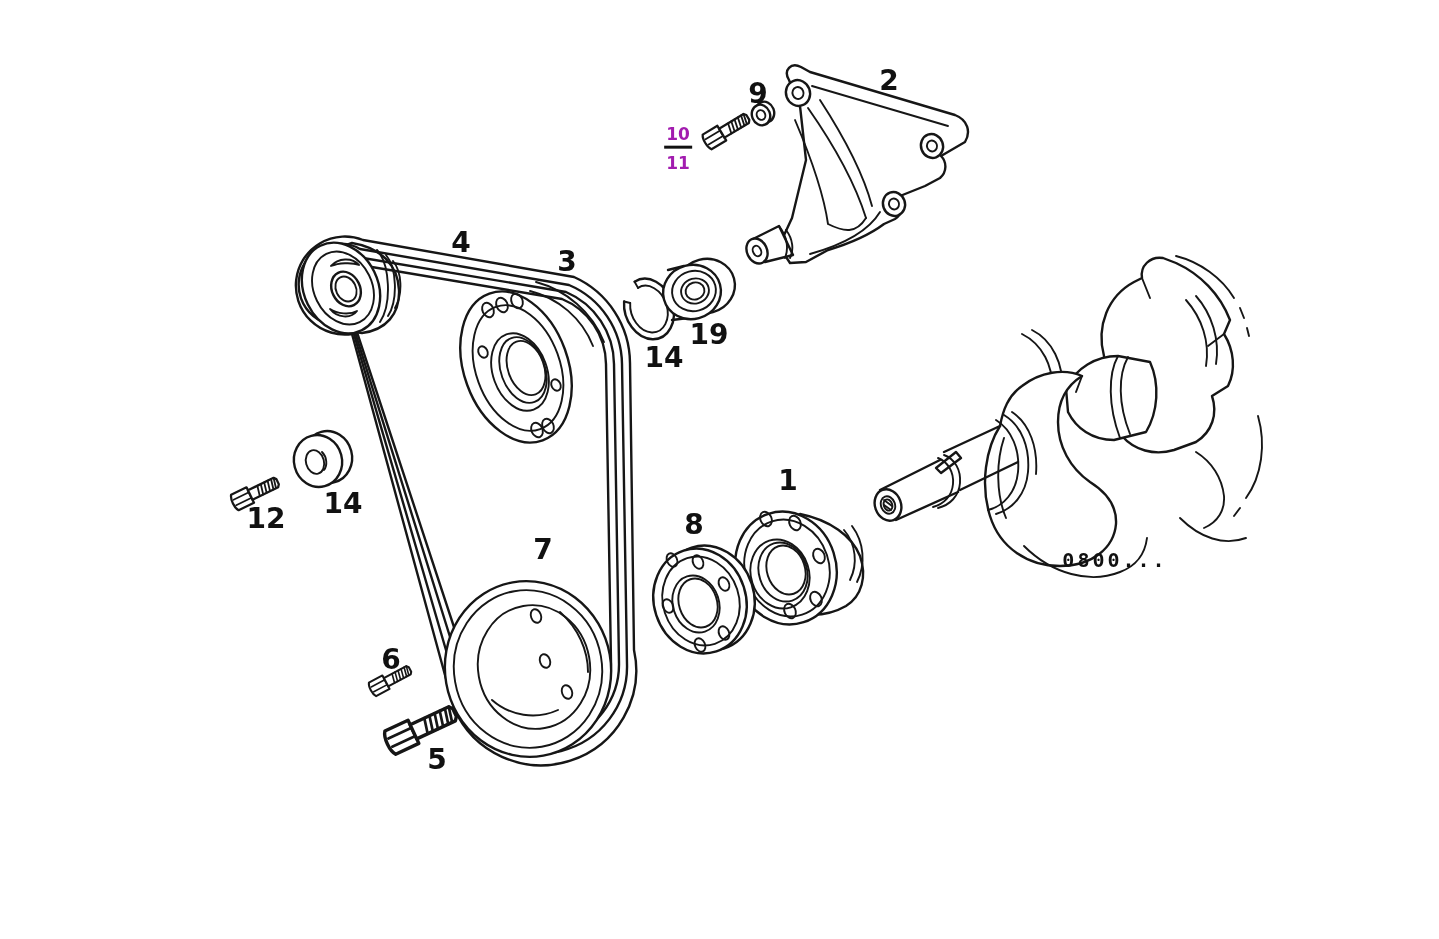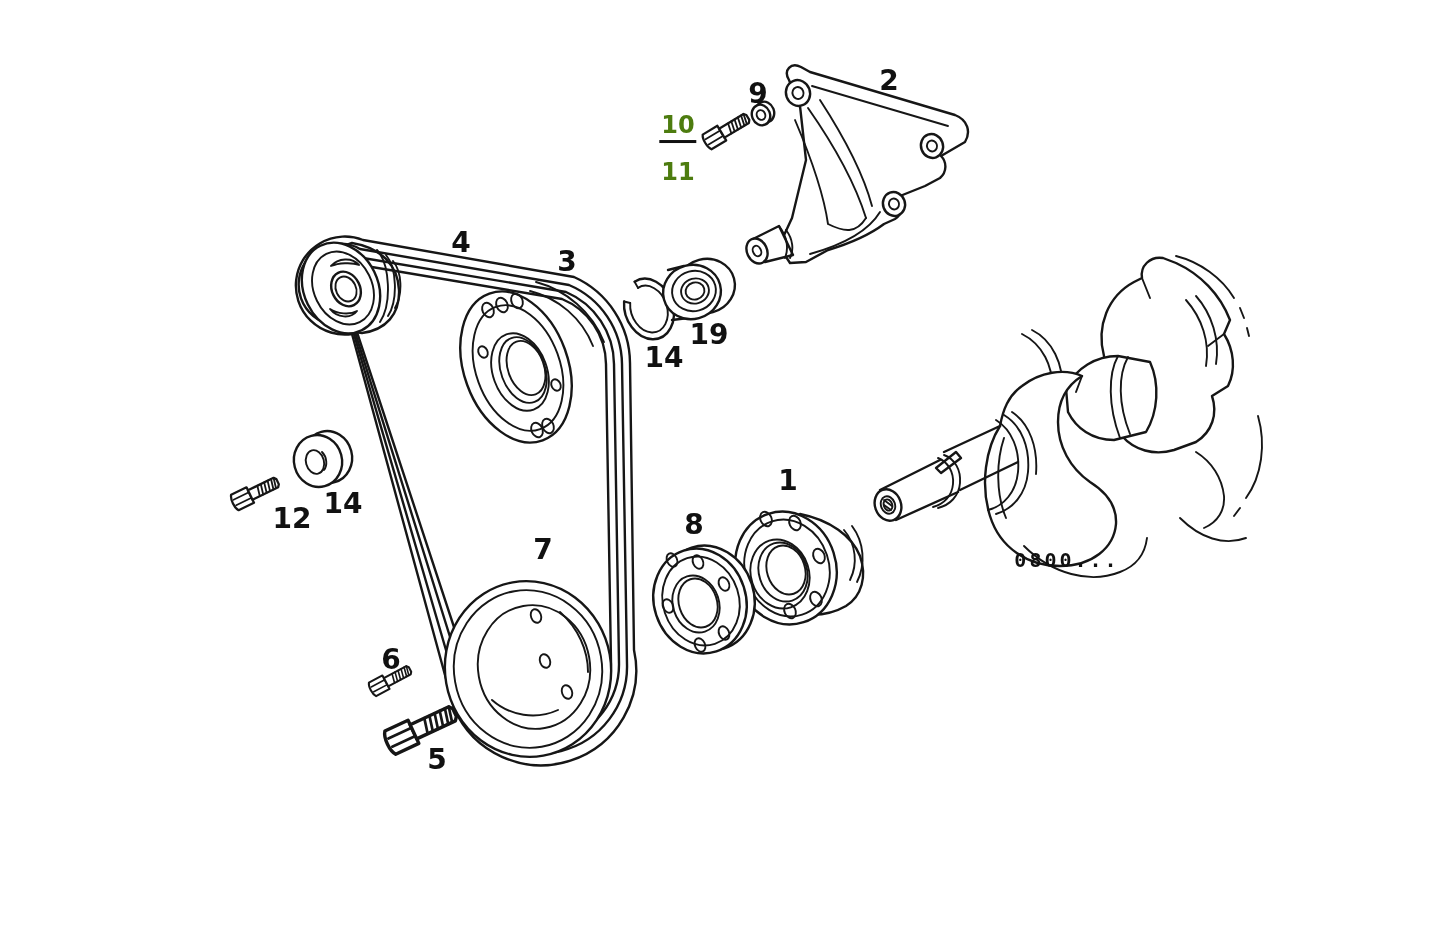--- a/index.html
+++ b/index.html
@@ -7,26 +7,26 @@
        font-family:"DejaVu Sans","Liberation Sans",sans-serif;color:#141414;}
   #stage{position:absolute;inset:0;}
   svg{position:absolute;left:0;top:0;}
   svg path, svg ellipse, svg line, svg circle{
     fill:none;stroke:#161616;stroke-width:2.4;stroke-linecap:round;stroke-linejoin:round;}
   svg .f{fill:#ffffff;}
   svg .thin{stroke-width:1.9;}
   .callout{position:absolute;transform:translate(-50%,-50%);
     font-size:28px;font-weight:bold;line-height:1;letter-spacing:0;color:#111;}
   .fraction{position:absolute;transform:translate(-50%,-50%);
-    font-size:24px;font-weight:bold;text-align:center;line-height:1.02;color:#4d7c0f;}
+    font-size:17px;font-weight:bold;text-align:center;line-height:1.02;color:#a21caf;}
   .fraction .top{display:block;border-bottom:3px solid #111;padding:0 2px 3px 2px;}
-  .fraction .bottom{display:block;padding-top:17px;}
+  .fraction .bottom{display:block;padding-top:6px;}
   .note{position:absolute;transform:translate(-50%,-50%);
     font-family:"DejaVu Sans Mono","Liberation Mono",monospace;
-    font-size:20px;font-weight:bold;letter-spacing:3px;color:#111;}
+    font-size:20px;font-weight:bold;letter-spacing:3px;color:#111;margin-left:48px;}
 </style>
 </head>
 <body>
 
 <div id="stage">
 <svg width="1439" height="939" viewBox="0 0 1439 939">
 
   <defs>
     <g id="bolt-shape">
       <path class="f" d="M -6,-9 C -9,-5 -9,5 -6,9 L 12,9 L 12,-9 Z"></path>
@@ -216,21 +216,21 @@
 </svg>
 
 <div class="callout" style="left:788px;top:481px">1</div>
 <div class="callout" style="left:889px;top:81px">2</div>
 <div class="callout" style="left:567px;top:262px">3</div>
 <div class="callout" style="left:461px;top:243px">4</div>
 <div class="callout" style="left:391px;top:660px">6</div>
 <div class="callout" style="left:543px;top:550px">7</div>
 <div class="callout" style="left:694px;top:525px">8</div>
 <div class="callout" style="left:758px;top:94px">9</div>
-<div class="callout" style="left:292px;top:519px">12</div>
+<div class="callout" style="left:266px;top:519px">12</div>
 <div class="callout" style="left:343px;top:504px">14</div>
 <div class="callout" style="left:664px;top:358px">14</div>
 <div class="callout" style="left:709px;top:335px">19</div>
 <div class="callout" style="left:437px;top:760px">5</div>
 
 <div class="fraction" style="left:678px;top:149px">
   <span class="top">10</span>
   <span class="bottom">11</span>
 </div>
 

